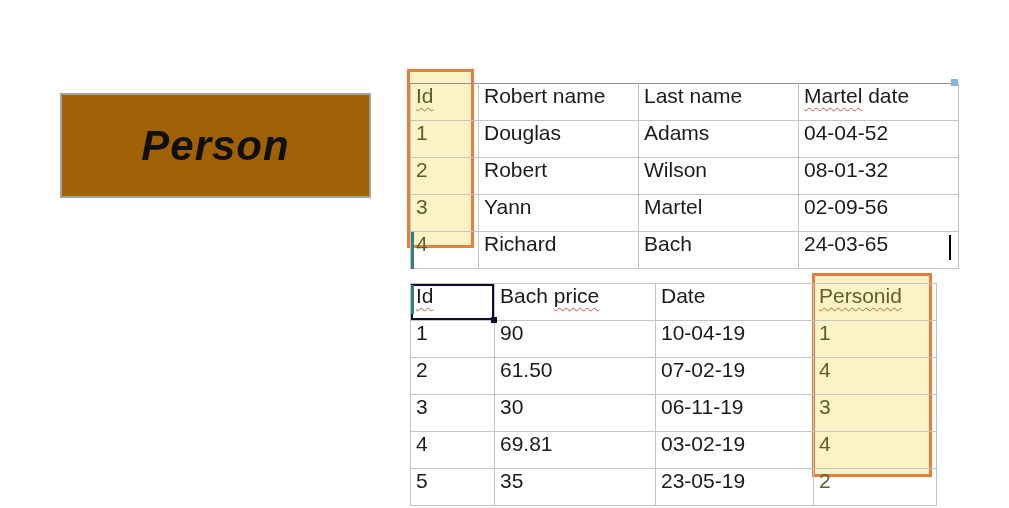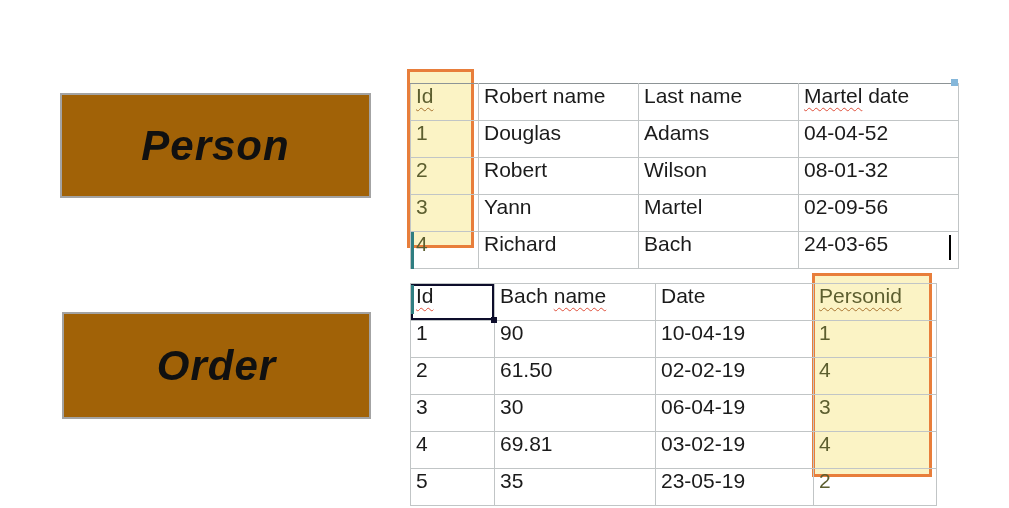--- a/index.html
+++ b/index.html
@@ -84,23 +84,20 @@
   }
 </style>
 </head>
 <body>
 
 <div id="stage">
 
   <div class="entity" id="box-person">
     <span class="entity-label">Person</span>
   </div>
-  <div class="entity" id="box-order">
-    <span class="entity-label">Order</span>
-  </div>
 
   <div class="key-rect" id="hl-person"></div>
   <div class="key-rect" id="hl-order"></div>
 
   <table class="tbl" id="table-person">
     <colgroup>
       <col style="width:68px">
         <col style="width:160px">
         <col style="width:160px">
         <col style="width:160px">
@@ -144,40 +141,40 @@
   <table class="tbl" id="table-order">
     <colgroup>
       <col style="width:84px">
         <col style="width:161px">
         <col style="width:158px">
         <col style="width:123px">
     </colgroup>
     <tbody>
         <tr class="hdr">
       <td class="sel"><span class="teal-tick"></span><span class="sq">Id</span><span class="fill-handle"></span></td>
-      <td><span>Bach </span><span class="sq">name</span></td>
+      <td><span>Bach </span><span class="sq">price</span></td>
       <td><span>Date</span></td>
       <td class="hl"><span class="sq">Personid</span></td>
     </tr>
     <tr>
       <td>1</td>
       <td>90</td>
       <td>10-04-19</td>
       <td class="hl">1</td>
     </tr>
     <tr>
       <td>2</td>
       <td>61.50</td>
-      <td>02-02-19</td>
+      <td>07-02-19</td>
       <td class="hl">4</td>
     </tr>
     <tr>
       <td>3</td>
       <td>30</td>
-      <td>06-04-19</td>
+      <td>06-11-19</td>
       <td class="hl">3</td>
     </tr>
     <tr>
       <td>4</td>
       <td>69.81</td>
       <td>03-02-19</td>
       <td class="hl">4</td>
     </tr>
     <tr>
       <td>5</td>

